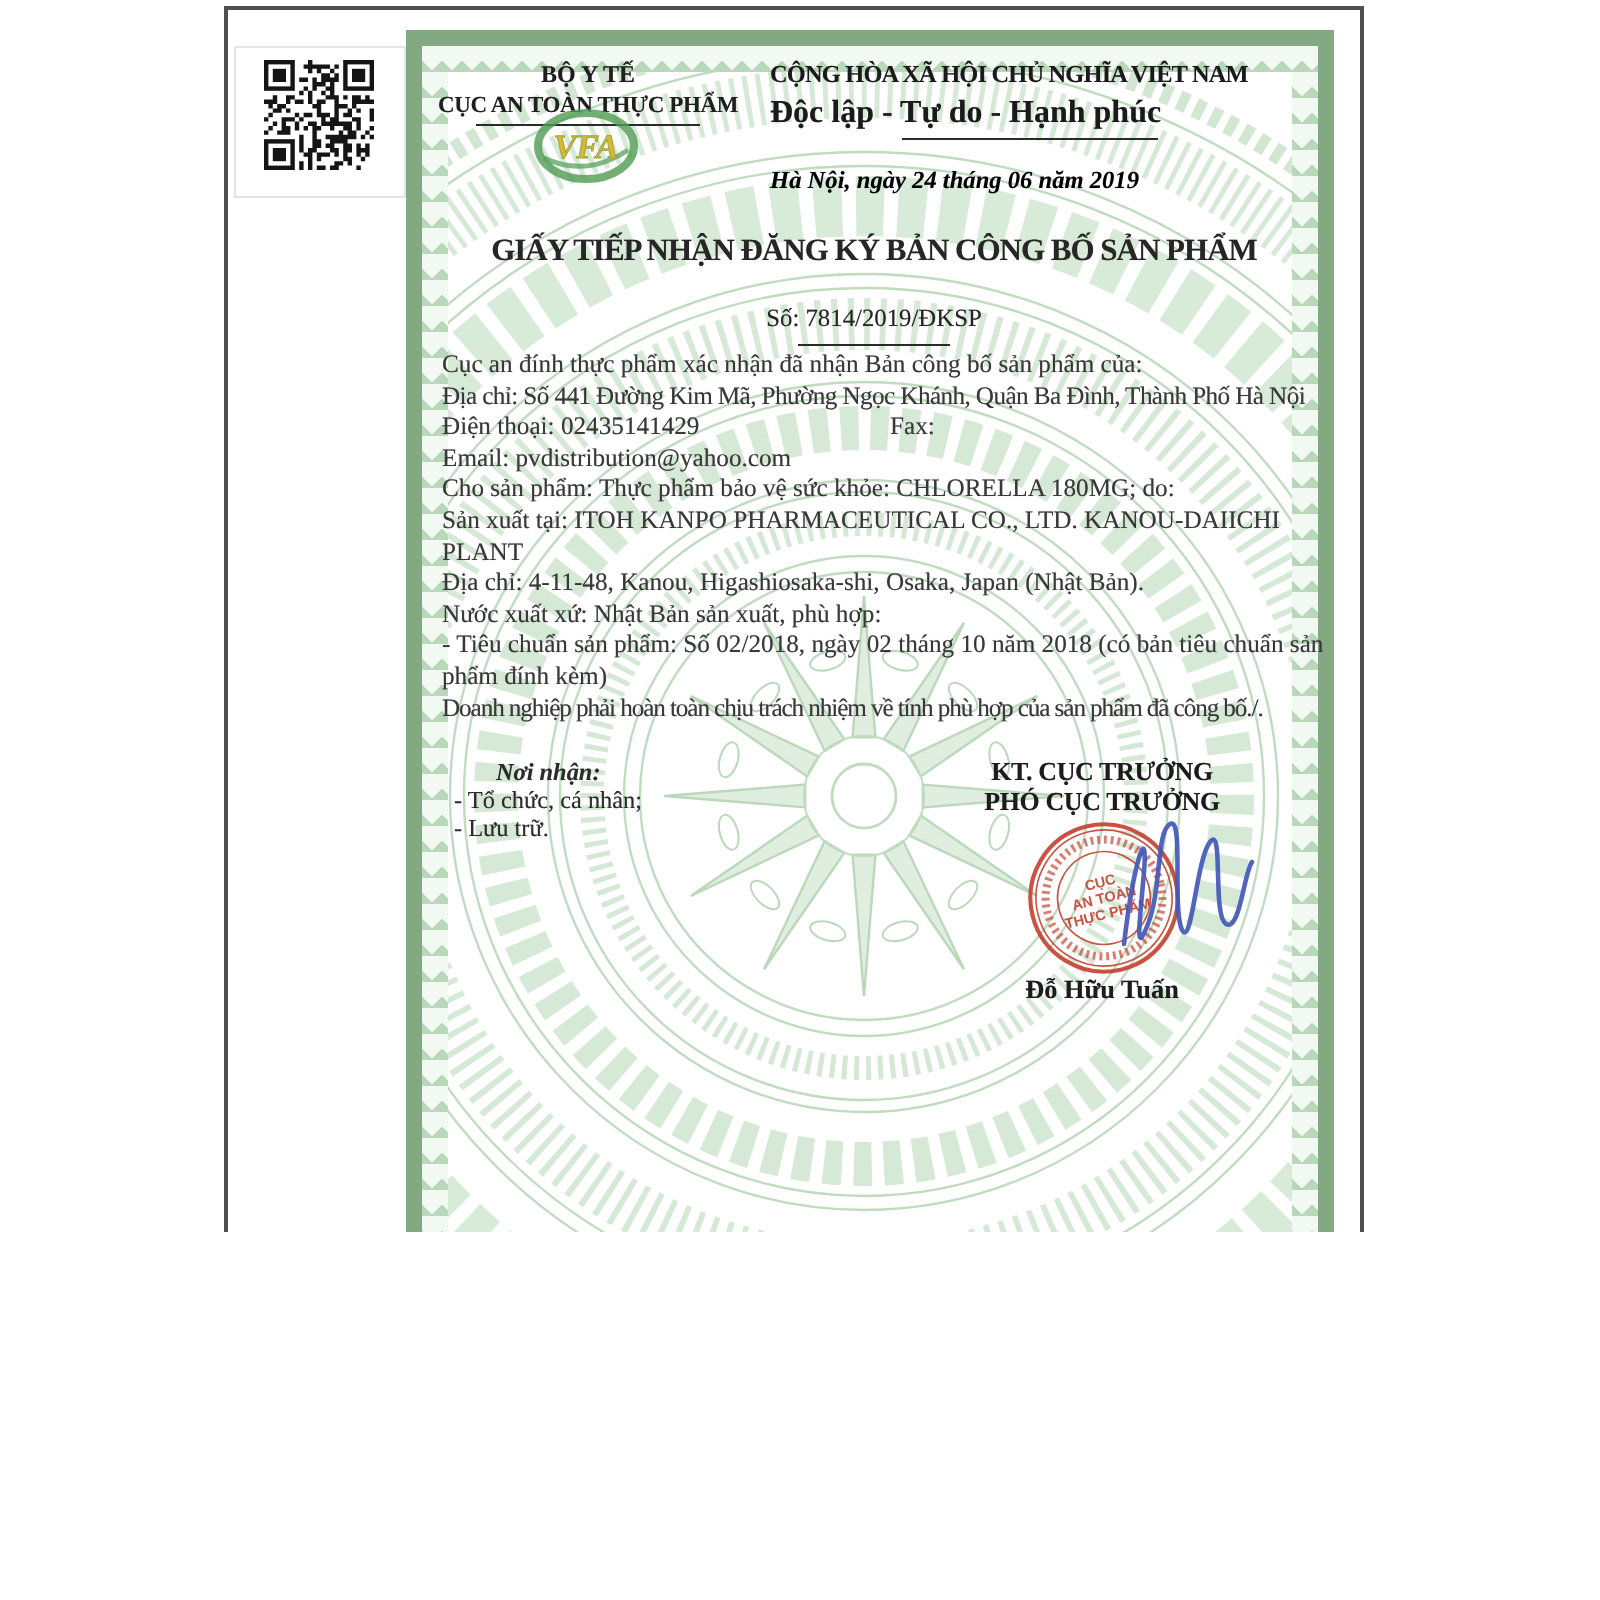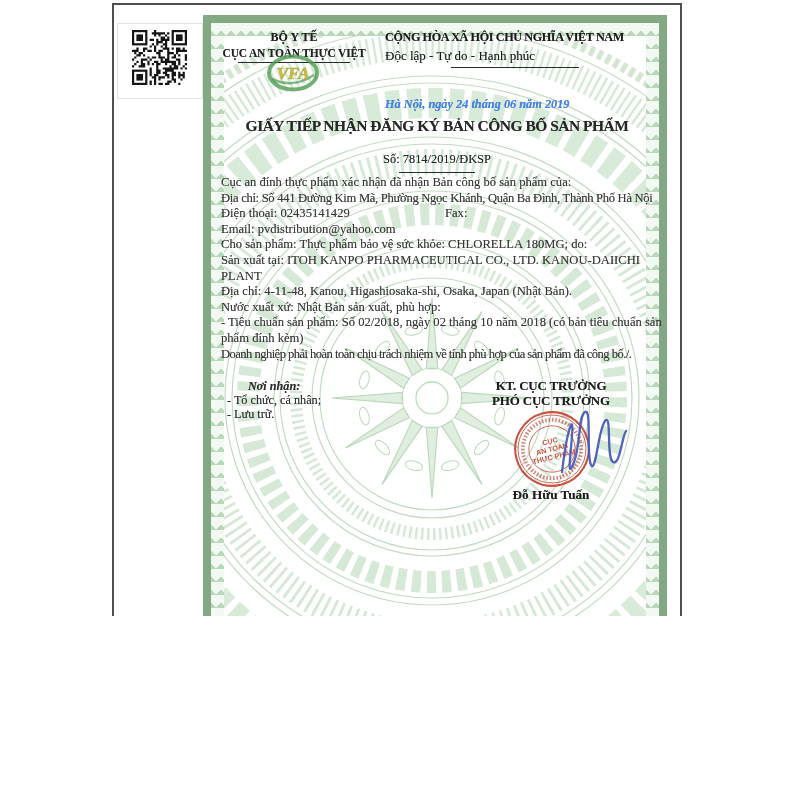--- a/index.html
+++ b/index.html
@@ -31,23 +31,23 @@
 
   
   .header-left{left:212px;top:30px;width:164px;text-align:center;z-index:3;color:#1f1f1f;}
   .ministry{font-size:12px;font-weight:bold;}
   .department{font-size:11.5px;font-weight:bold;letter-spacing:-.2px;white-space:nowrap;margin-top:2px;}
   .rule{border-top:1.4px solid #2a2a2a;height:0;}
   .rule.dept{width:112px;margin:3px auto 0;}
   .logo{left:266px;top:53px;z-index:4;}
   .header-right{left:385px;top:30px;width:260px;text-align:left;z-index:3;color:#1a1a1a;}
   .national{font-size:12.2px;font-weight:bold;letter-spacing:-.4px;white-space:nowrap;}
-  .motto{font-size:13px;font-weight:normal;margin-top:3px;}
+  .motto{font-size:16px;font-weight:bold;margin-top:3px;}
   .rule.motto-rule{width:128px;margin:3px auto 0;}
-  .dateline{font-size:12.3px;font-weight:bold;font-style:italic;margin-top:29px;color:#3b82f6;white-space:nowrap;}
+  .dateline{font-size:12.3px;font-weight:bold;font-style:italic;margin-top:13px;color:#000000;white-space:nowrap;}
 
   
   .title-block{left:220px;top:117px;width:434px;text-align:center;z-index:3;color:#262626;}
   .doc-title{font-size:15.5px;font-weight:bold;letter-spacing:-.5px;white-space:nowrap;}
   .doc-number{font-size:12.4px;margin-top:17px;}
   .rule.num-rule{width:76px;margin:5px auto 0;border-top-width:1.6px;}
 
   
   .body{left:221px;top:175px;width:438px;font-size:12.6px;z-index:3;color:#383838;}
   .bl{height:15.6px;line-height:15.6px;white-space:nowrap;position:relative;}
@@ -131,21 +131,21 @@
         <circle cx="220" cy="374" r="315" fill="none" stroke="#b2d3b2" stroke-width="1.2"></circle>
         <circle cx="220" cy="374" r="322" fill="none" stroke="#b2d3b2" stroke-width="1.2"></circle>
         <circle cx="220" cy="374" r="352" fill="none" stroke="#cde4cd" stroke-width="26" stroke-dasharray="2.5 4"></circle>
         <circle cx="220" cy="374" r="370" fill="none" stroke="#b2d3b2" stroke-width="1.2"></circle>
         <circle cx="220" cy="374" r="382" fill="none" stroke="#c8e1c8" stroke-width="10" stroke-dasharray="5 4"></circle>
       </g>
   </svg>
 
   <div class="abs header-left doc-text">
     <div class="ministry">BỘ Y TẾ</div>
-    <div class="department">CỤC AN TOÀN THỰC VIỆT</div>
+    <div class="department">CỤC AN TOÀN THỰC PHẨM</div>
     <div class="rule dept"></div>
   </div>
   <svg class="abs logo" width="54" height="40" viewBox="0 0 54 40">
     <ellipse cx="27" cy="20" rx="24" ry="16.5" fill="none" stroke="#4d9b52" stroke-width="4" opacity="0.8"></ellipse>
     <path d="M6 26 Q27 36 48 22" fill="none" stroke="#4d9b52" stroke-width="2.5" opacity="0.7"></path>
     <text x="27" y="26" text-anchor="middle" font-family="Liberation Serif, serif" font-style="italic" font-weight="bold" font-size="17" fill="#d9b832" stroke="#9aa84a" stroke-width="0.5">VFA</text>
   </svg>
 
   <div class="abs header-right doc-text">
     <div class="national">CỘNG HÒA XÃ HỘI CHỦ NGHĨA VIỆT NAM</div>

